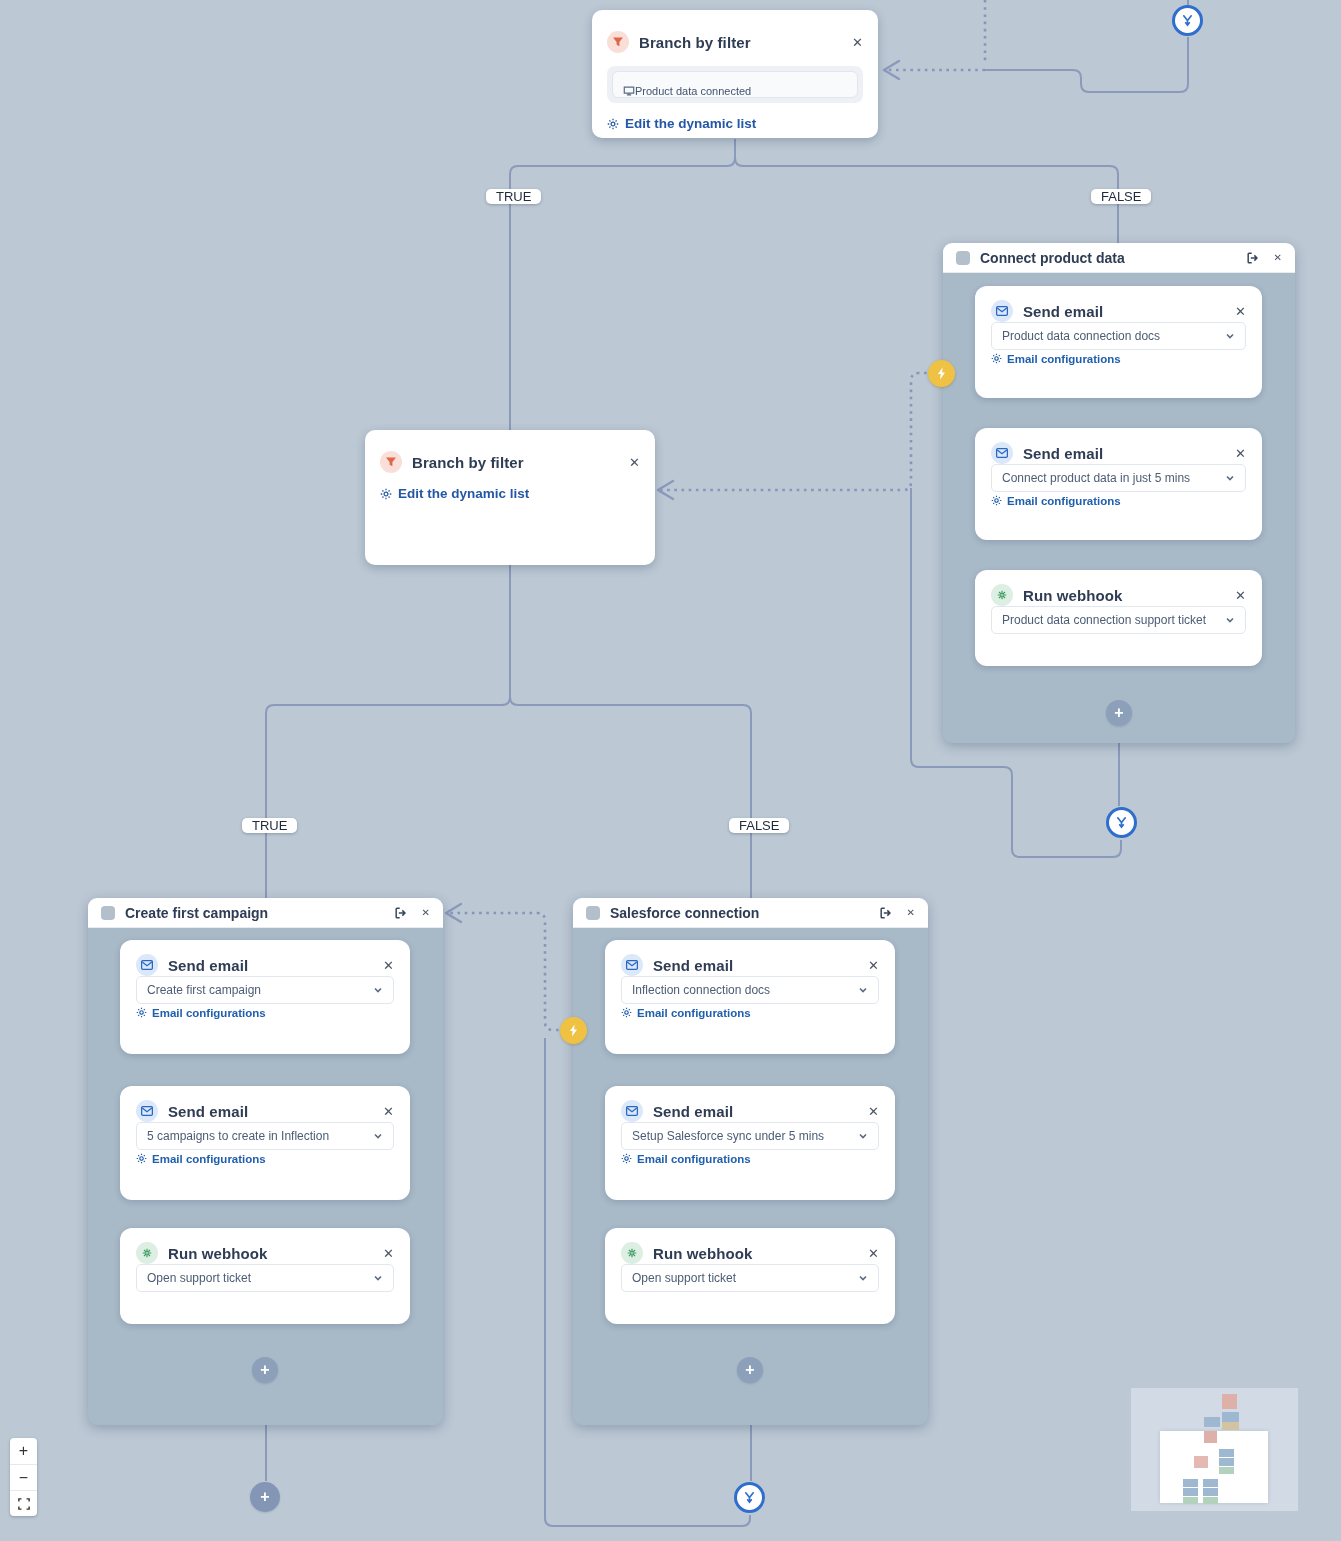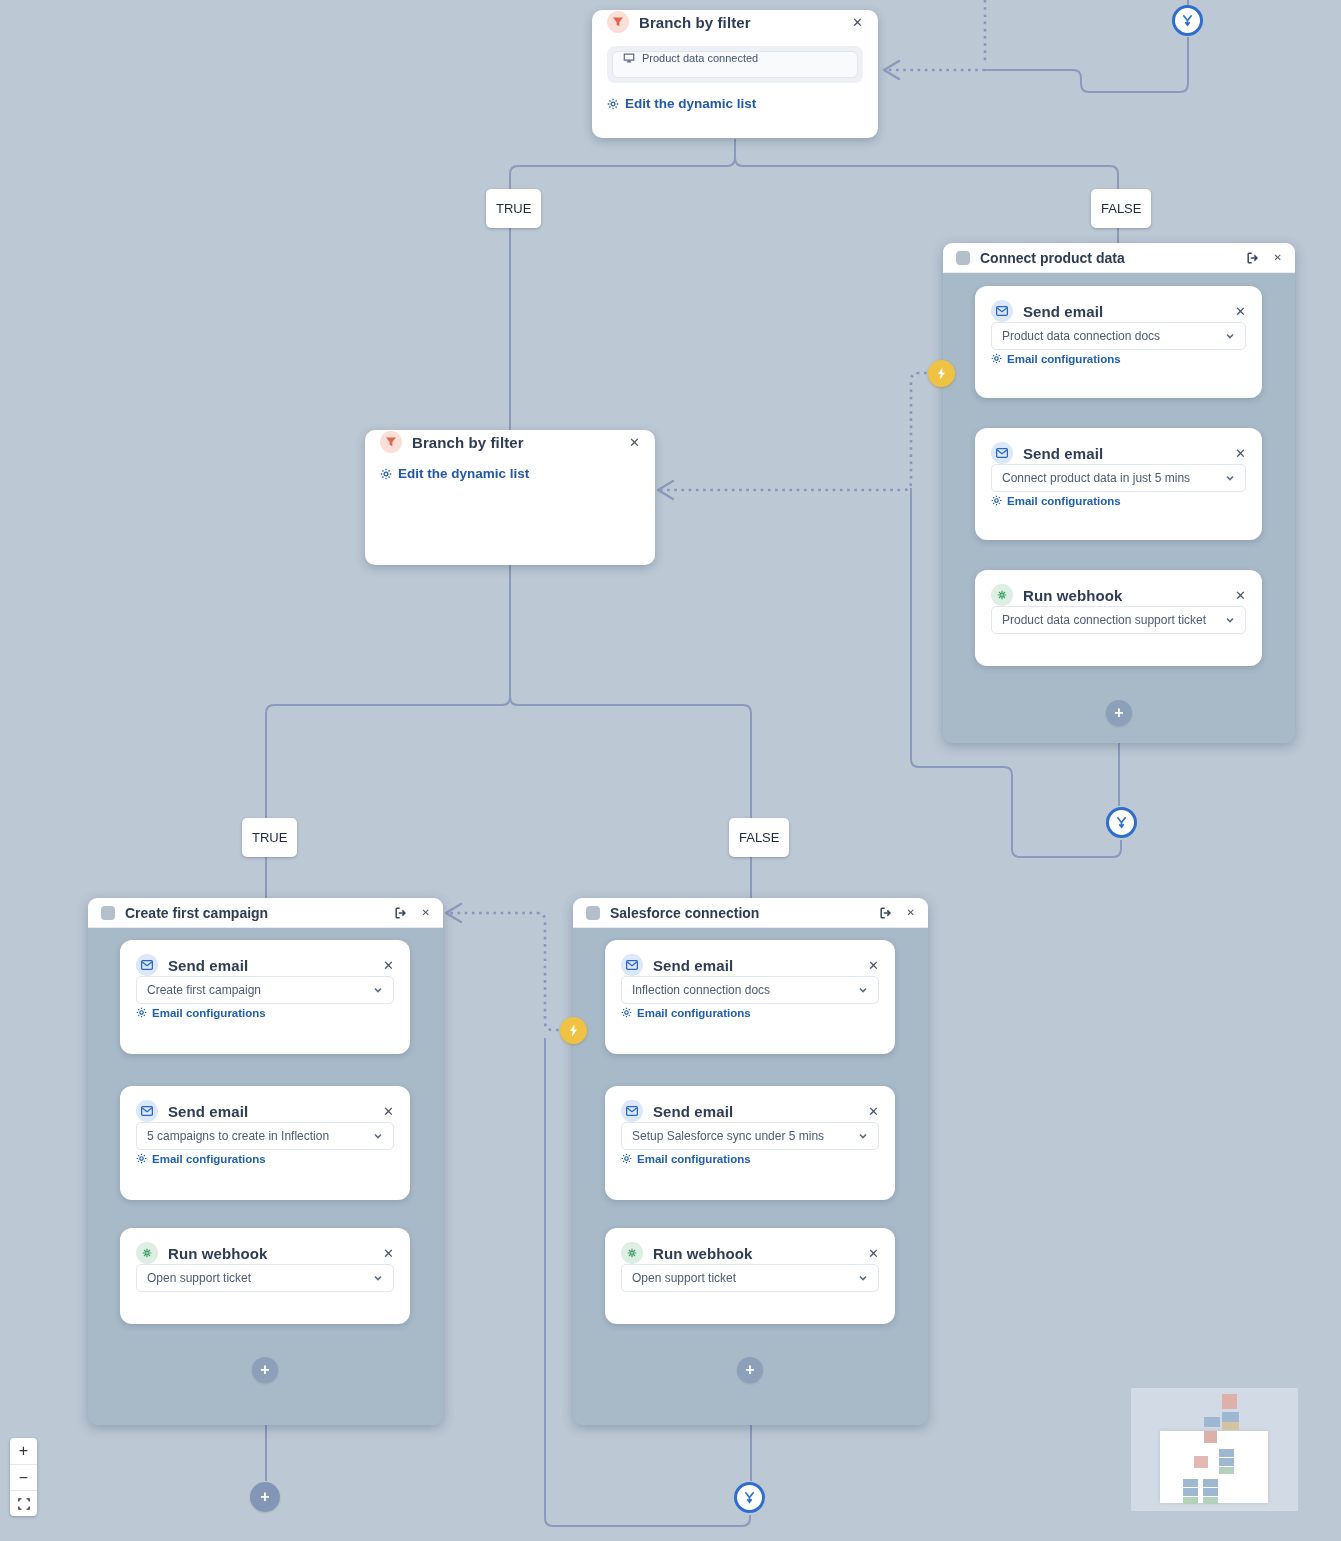--- a/index.html
+++ b/index.html
@@ -25,26 +25,26 @@
   .icon-chip{width:22px;height:22px;border-radius:50%;display:flex;align-items:center;justify-content:center;flex:0 0 auto;}
   .chip-email{background:#dbe8fa;color:#2b66c0;}
   .chip-webhook{background:#ddeee3;color:#3d9c62;}
   .chip-filter{background:#fadfd8;color:#e0654a;}
   .card-title{font-size:15px;font-weight:700;color:#2e3c54;flex:1;letter-spacing:.1px;}
   .close-x{color:#4a5565;font-size:13px;line-height:1;cursor:pointer;}
   .select{height:28px;border:1px solid #e2e7ee;border-radius:5px;display:flex;align-items:center;justify-content:space-between;padding:0 10px;font-size:12px;color:#4c5c74;background:#fff;cursor:pointer;}
   .select .chev{color:#5a6a80;}
   .cfg-link{display:inline-flex;align-items:center;gap:5px;color:#1f5fae;font-size:11.5px;font-weight:700;cursor:pointer;}
 
-  .branch-card{position:absolute;background:#fff;border-radius:10px;box-shadow:0 3px 10px rgba(40,60,90,.28);padding:1px 15px;z-index:3;}
+  .branch-card{position:absolute;background:#fff;border-radius:10px;box-shadow:0 3px 10px rgba(40,60,90,.28);padding:21px 15px;z-index:3;}
   .filter-outer{background:#edf1f6;border-radius:8px;padding:5px;margin-top:13px;}
-  .filter-inner{background:#f8fafc;border:1px solid #e0e6ee;border-radius:6px;height:27px;display:flex;align-items:flex-start;gap:7px;padding:0 10px;font-size:11px;color:#44546e;cursor:pointer;}
+  .filter-inner{background:#f8fafc;border:1px solid #e0e6ee;border-radius:6px;height:27px;display:flex;align-items:flex-end;gap:0;padding:0 10px;font-size:11px;color:#44546e;cursor:pointer;}
   .edit-link{margin-top:13px;display:inline-flex;align-items:center;gap:6px;color:#2458a6;font-size:13.5px;font-weight:700;cursor:pointer;}
 
-  .pill{position:absolute;background:#fff;border-radius:5px;padding:12px 10px;font-size:13px;color:#1f2a3a;box-shadow:0 1px 3px rgba(30,45,70,.30);z-index:4;}
+  .pill{position:absolute;background:#fff;border-radius:5px;padding:0 10px;font-size:13px;color:#1f2a3a;box-shadow:0 1px 3px rgba(30,45,70,.30);z-index:4;}
   .ycircle{position:absolute;width:31px;height:31px;border-radius:50%;background:#fff;border:3px solid #2e6fce;display:flex;align-items:center;justify-content:center;color:#2e6fce;z-index:4;}
   .bolt{position:absolute;width:27px;height:27px;border-radius:50%;background:#efc243;display:flex;align-items:center;justify-content:center;color:#fff;box-shadow:0 1px 3px rgba(120,90,0,.3);z-index:5;}
   .plus{position:absolute;border-radius:50%;background:#8396b5;color:#fff;display:flex;align-items:center;justify-content:center;font-size:16px;font-weight:700;z-index:4;cursor:pointer;box-shadow:0 1px 2px rgba(30,45,70,.15);}
   .plus.in-group{background:#8da0ba;}
 
   .zoombar{position:absolute;left:10px;top:1438px;width:27px;background:#fff;border-radius:4px;box-shadow:0 1px 3px rgba(30,45,70,.3);z-index:6;}
   .zoombar .zcell{height:26px;display:flex;align-items:center;justify-content:center;font-size:16px;color:#333;cursor:pointer;border-top:1px solid #e8e8e8;}
   .zoombar .zcell:first-child{border-top:none;}
 
   .minimap{position:absolute;left:1131px;top:1388px;width:167px;height:123px;background:rgba(227,235,243,.55);z-index:6;}

